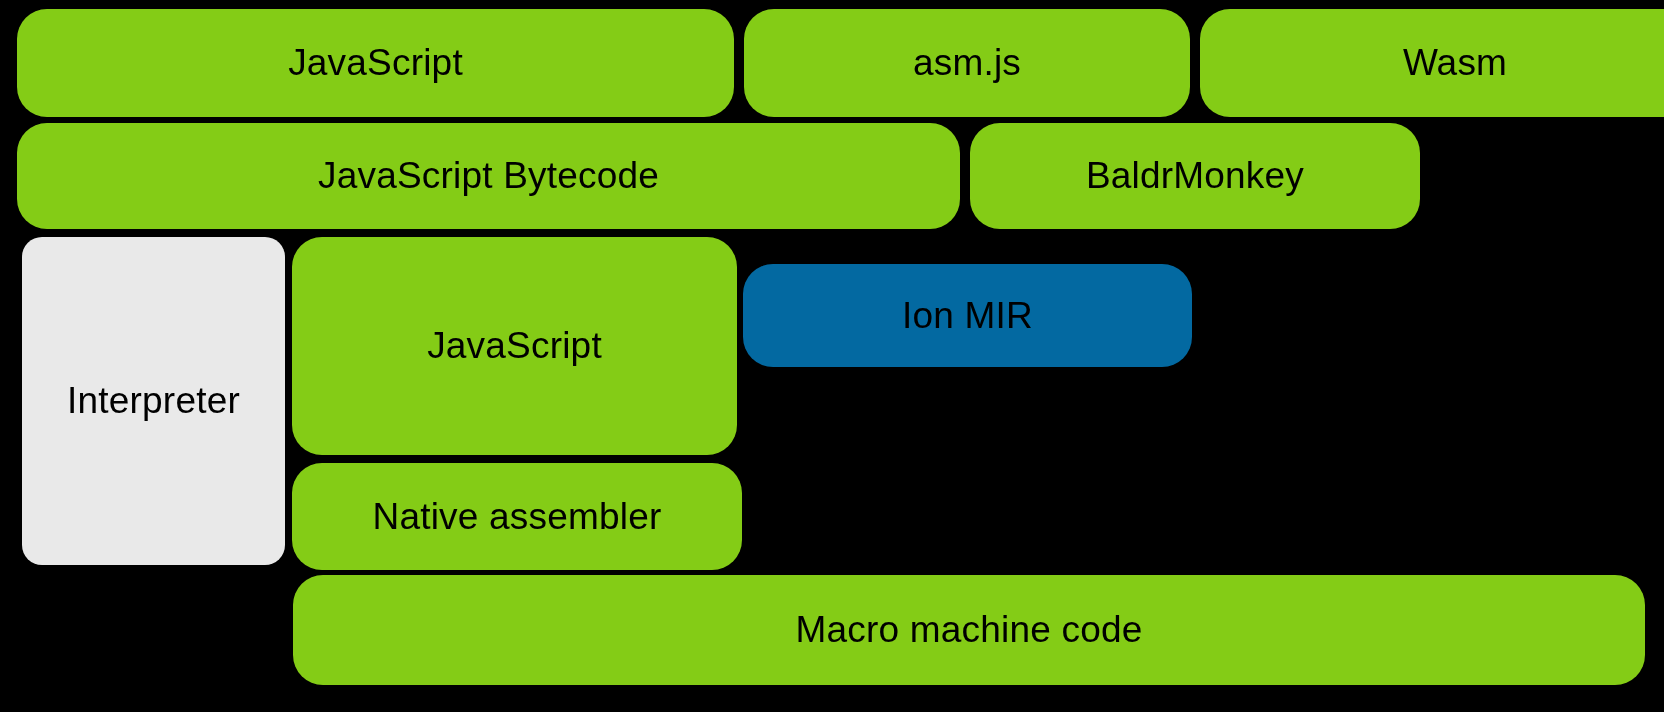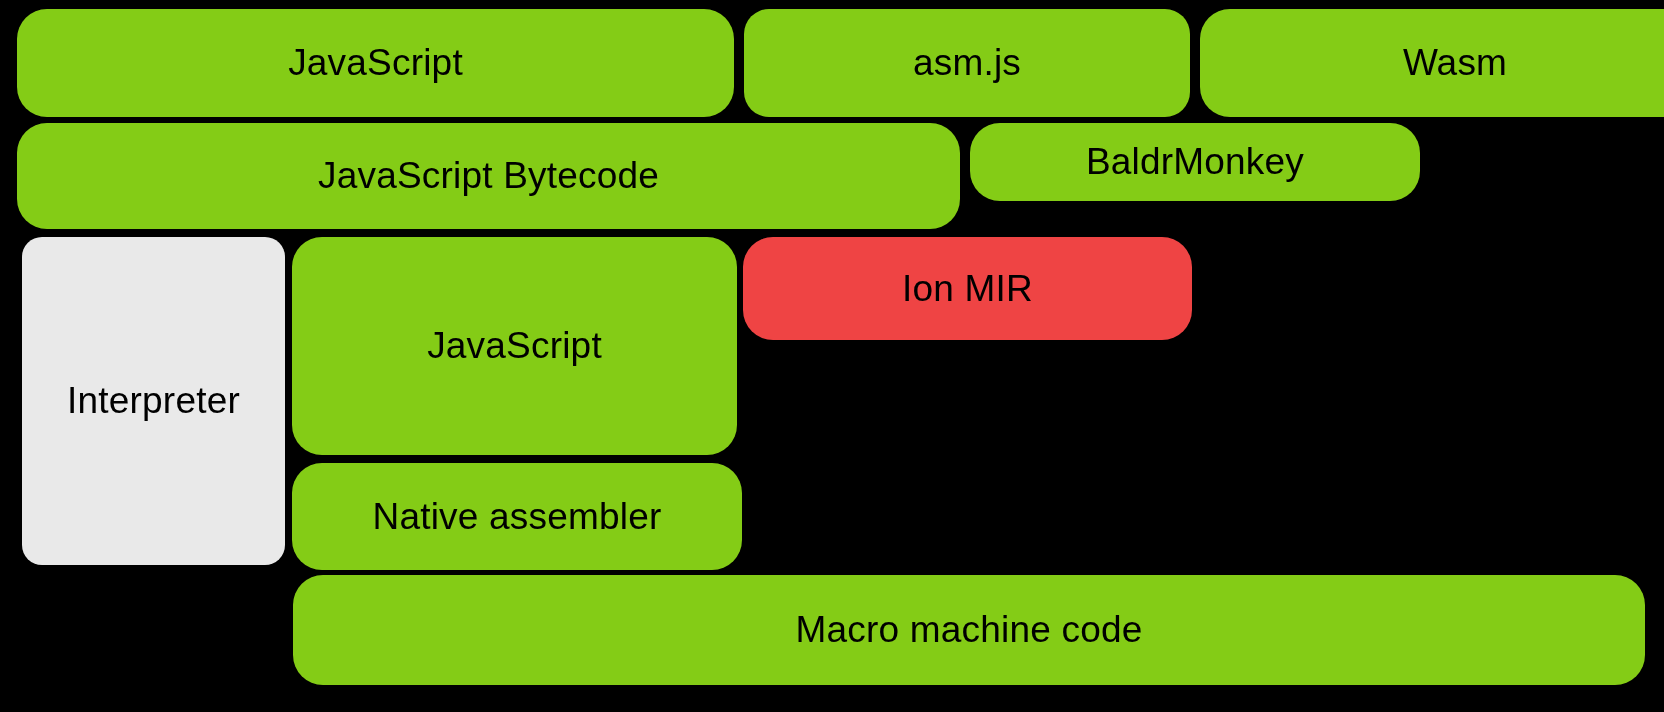--- a/index.html
+++ b/index.html
@@ -17,46 +17,46 @@
     align-items:center;
     justify-content:center;
     text-align:center;
     color:#000000;
     font-size:37px;
     line-height:1.35;
     letter-spacing:0.2px;
   }
   .white{background:#84cc16;}
   .gray{background:#e9e9e9;border-radius:20px;}
-  .green{background:#ef4444;}
+  .green{background:#0369a1;margin-top:27px;}
   .pink{background:#f4757f;}
   .lbl{display:block;}
 </style>
 </head>
 <body>
 
 <div class="canvas">
 
   <div class="box white" style="left:17px;top:9px;width:717px;height:108px;">
     <span class="lbl">JavaScript</span>
   </div>
 
-  <div class="box white" style="left:744px;top:9px;width:446px;height:108px;border-radius:25px;">
+  <div class="box white" style="left:744px;top:9px;width:446px;height:108px;">
     <span class="lbl">asm.js</span>
   </div>
 
   <div class="box white" style="left:1200px;top:9px;width:510px;height:108px;">
     <span class="lbl">Wasm</span>
   </div>
 
   <div class="box white" style="left:17px;top:123px;width:943px;height:106px;">
     <span class="lbl">JavaScript Bytecode</span>
   </div>
 
-  <div class="box white" style="left:970px;top:123px;width:450px;height:78px;">
+  <div class="box white" style="left:970px;top:123px;width:450px;height:106px;">
     <span class="lbl">BaldrMonkey</span>
   </div>
 
   <div class="box gray" style="left:22px;top:237px;width:263px;height:328px;">
     <span class="lbl">Interpreter</span>
   </div>
 
   <div class="box white" style="left:292px;top:237px;width:445px;height:218px;">
     <span class="lbl">
       <span>JavaScript</span><br>

